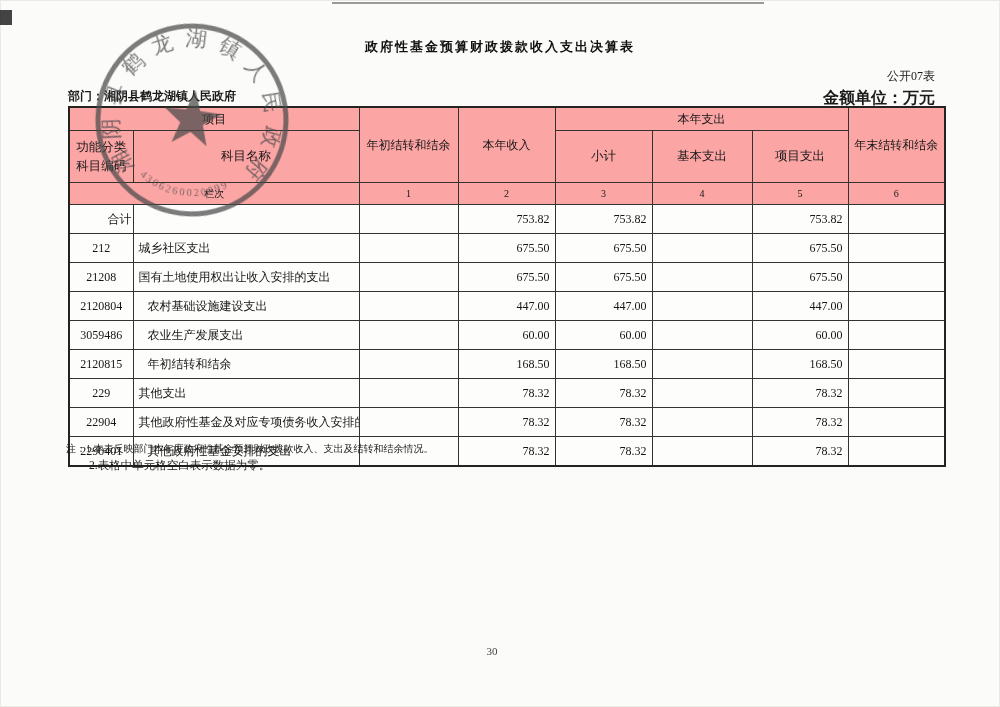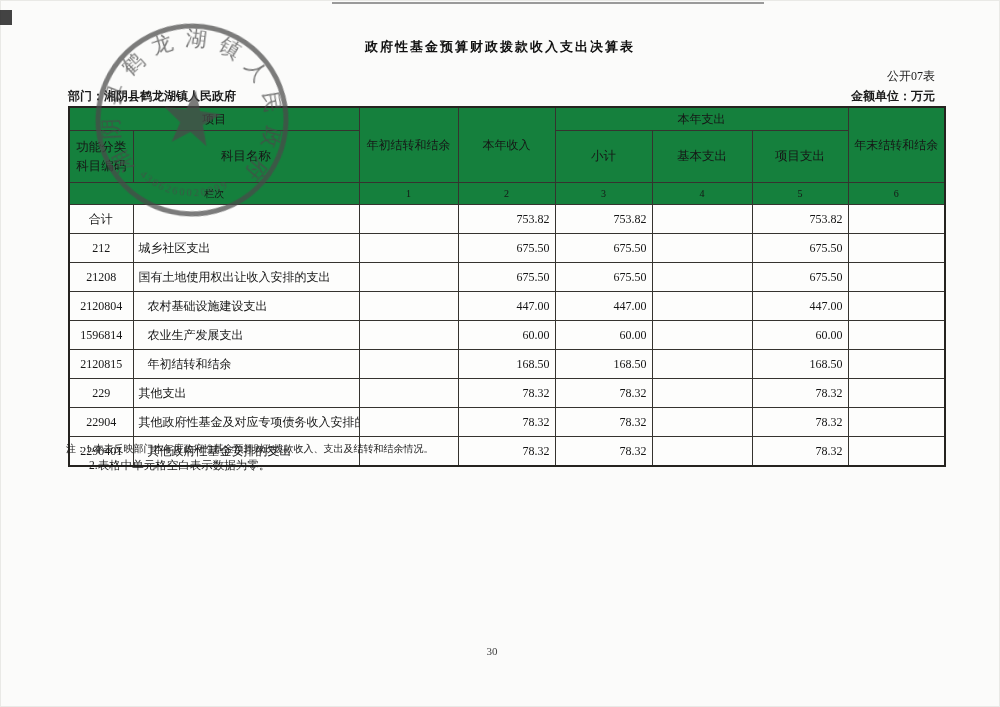--- a/index.html
+++ b/index.html
@@ -7,36 +7,36 @@
     position:relative;width:1000px;height:707px;background:#fbfbfa;overflow:hidden;
     font-family:"Liberation Serif","DejaVu Serif",serif;color:#141414;
     box-shadow:inset 0 0 0 1px #e9e9e6;
   }
   .title{
     position:absolute;left:0;right:0;top:38px;text-align:center;
     font-size:13px;font-weight:bold;letter-spacing:2px;color:#111;
   }
   .form-code{position:absolute;right:65px;top:68px;font-size:12px;color:#1a1a1a;}
   .dept{position:absolute;left:68px;top:88px;font-size:12px;font-weight:bold;color:#1a1a1a;}
-  .unit{position:absolute;right:65px;top:88px;font-size:12px;font-weight:bold;color:#1a1a1a;}
+  .unit{position:absolute;right:65px;top:88px;font-size:16px;font-weight:bold;color:#1a1a1a;}
 
   table.acct{
     position:absolute;left:68px;top:106px;width:876px;
     border-collapse:collapse;table-layout:fixed;
     font-size:12px;color:#161616;
   }
   table.acct td{border:1px solid #35332f;overflow:hidden;white-space:nowrap;vertical-align:middle;}
   table.acct{border:2px solid #25231f;}
-  tr.hr1 td,tr.hr2 td,tr.hr3 td{background:#15803d;text-align:center;}
+  tr.hr1 td,tr.hr2 td,tr.hr3 td{background:#fca5a5;text-align:center;}
   tr.hr1 td{height:20px;font-size:12px;}
   tr.hr2 td{height:49px;font-size:12.5px;}
   tr.hr3 td{height:19px;font-size:10px;}
   tr.dr td{height:26px;background:#fdfdfc;}
   td.code{text-align:center;}
-  td.code.left{text-align:center;padding-left:0;}
+  td.code.left{text-align:right;padding-left:0;}
   td.name{text-align:left;padding-left:5px;margin-left:24px;}
   td.name.ind{padding-left:14px;}
   td.num{text-align:right;padding-right:5px;}
   .codehdr div{line-height:1.5;}
 
   .note1{position:absolute;left:66px;top:442px;font-size:10px;color:#1a1a1a;}
   .note2{position:absolute;left:89px;top:458px;font-size:11.5px;color:#1a1a1a;}
   .pagenum{position:absolute;left:0;right:16px;top:645px;text-align:center;font-size:11px;color:#3f3f3f;}
 
   .seal{
@@ -134,21 +134,21 @@
       <td class="code">2120804</td>
       <td class="name ind">农村基础设施建设支出</td>
       <td class="num"></td>
       <td class="num">447.00</td>
       <td class="num">447.00</td>
       <td class="num"></td>
       <td class="num">447.00</td>
       <td class="num"></td>
     </tr>
     <tr class="dr">
-      <td class="code">1596814</td>
+      <td class="code">3059486</td>
       <td class="name ind">农业生产发展支出</td>
       <td class="num"></td>
       <td class="num">60.00</td>
       <td class="num">60.00</td>
       <td class="num"></td>
       <td class="num">60.00</td>
       <td class="num"></td>
     </tr>
     <tr class="dr">
       <td class="code">2120815</td>

